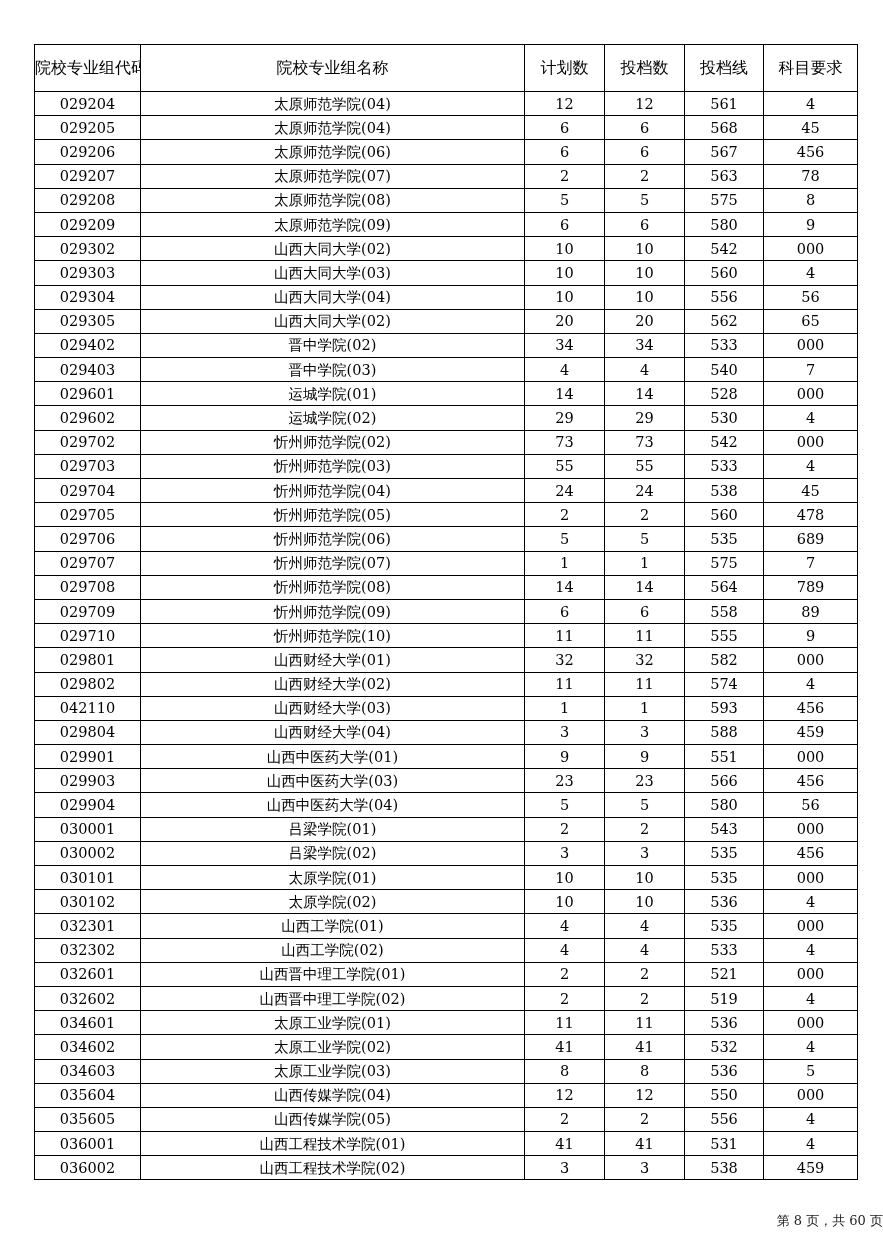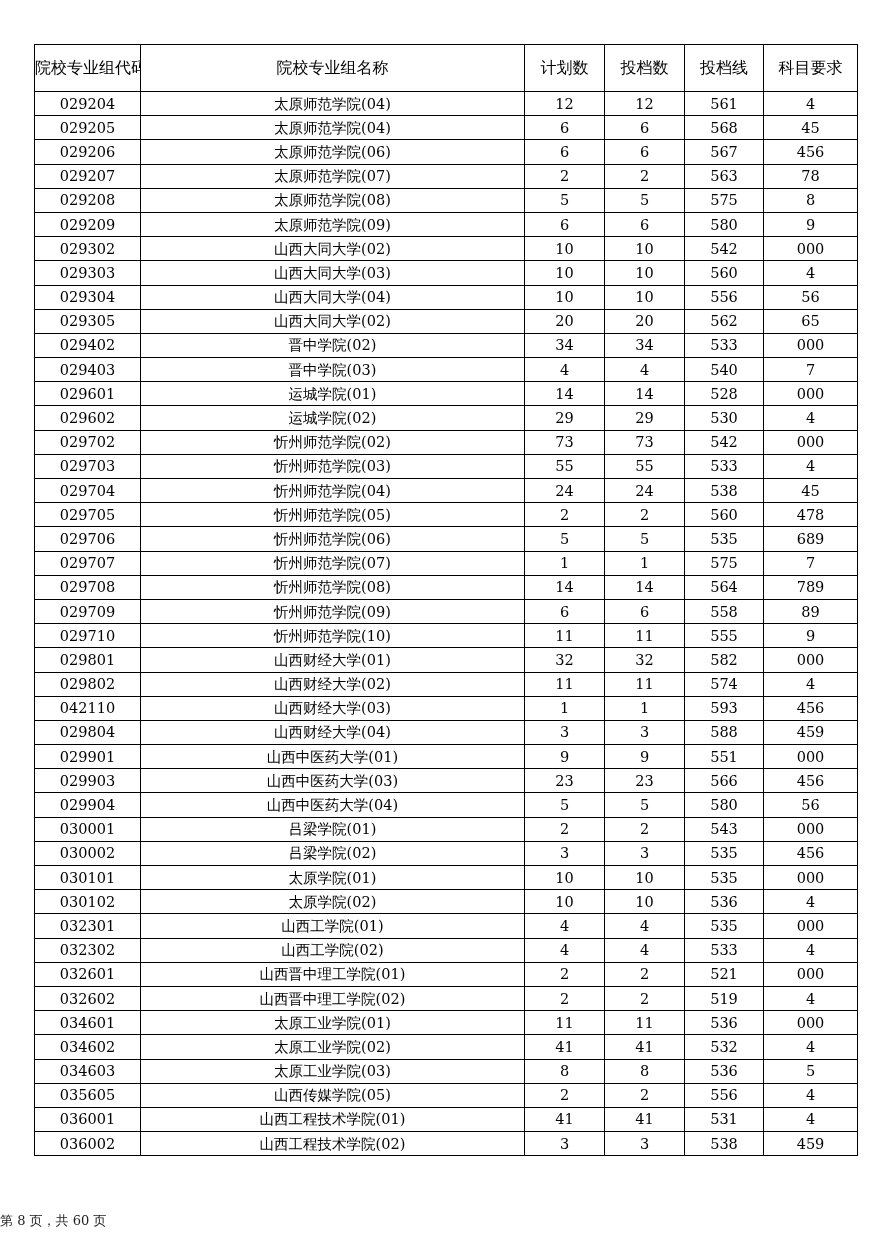--- a/index.html
+++ b/index.html
@@ -8,21 +8,21 @@
   .page { position: absolute; left: 0; top: 0; width: 883px; height: 1249px; }
   table.grid { position: absolute; left: 34px; top: 44px; border-collapse: collapse;
                table-layout: fixed; width: 823px; }
   table.grid th, table.grid td { border: 1.3px solid #000; text-align: center;
                vertical-align: middle; padding: 0; overflow: hidden; white-space: nowrap; }
   table.grid th { font-weight: normal; font-size: 16px; height: 46px; line-height: 20px; }
   table.grid td { font-size: 14.5px; height: 23.2px; line-height: 22px; }
   th.h-code { white-space: normal; line-height: 20px; padding-top: 1px; }
   col.c1 { width: 106px; } col.c2 { width: 384px; } col.c3 { width: 80px; }
   col.c4 { width: 80px; } col.c5 { width: 79px; } col.c6 { width: 94px; }
-  .footer { position: absolute; left: 0; width: 883px; top: 1212px; text-align: left;
+  .footer { position: absolute; left: 0; width: 883px; top: 1212px; text-align: right;
             font-size: 13px; color: #222; }
 </style>
 </head>
 <body>
 
 <div class="page">
   <table class="grid">
     <colgroup>
       <col class="c1">
         <col class="c2">
@@ -364,20 +364,28 @@
         </tr>
         <tr>
           <td>034603</td>
           <td>太原工业学院(03)</td>
           <td>8</td>
           <td>8</td>
           <td>536</td>
           <td>5</td>
         </tr>
         <tr>
+          <td>035604</td>
+          <td>山西传媒学院(04)</td>
+          <td>12</td>
+          <td>12</td>
+          <td>550</td>
+          <td>000</td>
+        </tr>
+        <tr>
           <td>035605</td>
           <td>山西传媒学院(05)</td>
           <td>2</td>
           <td>2</td>
           <td>556</td>
           <td>4</td>
         </tr>
         <tr>
           <td>036001</td>
           <td>山西工程技术学院(01)</td>

